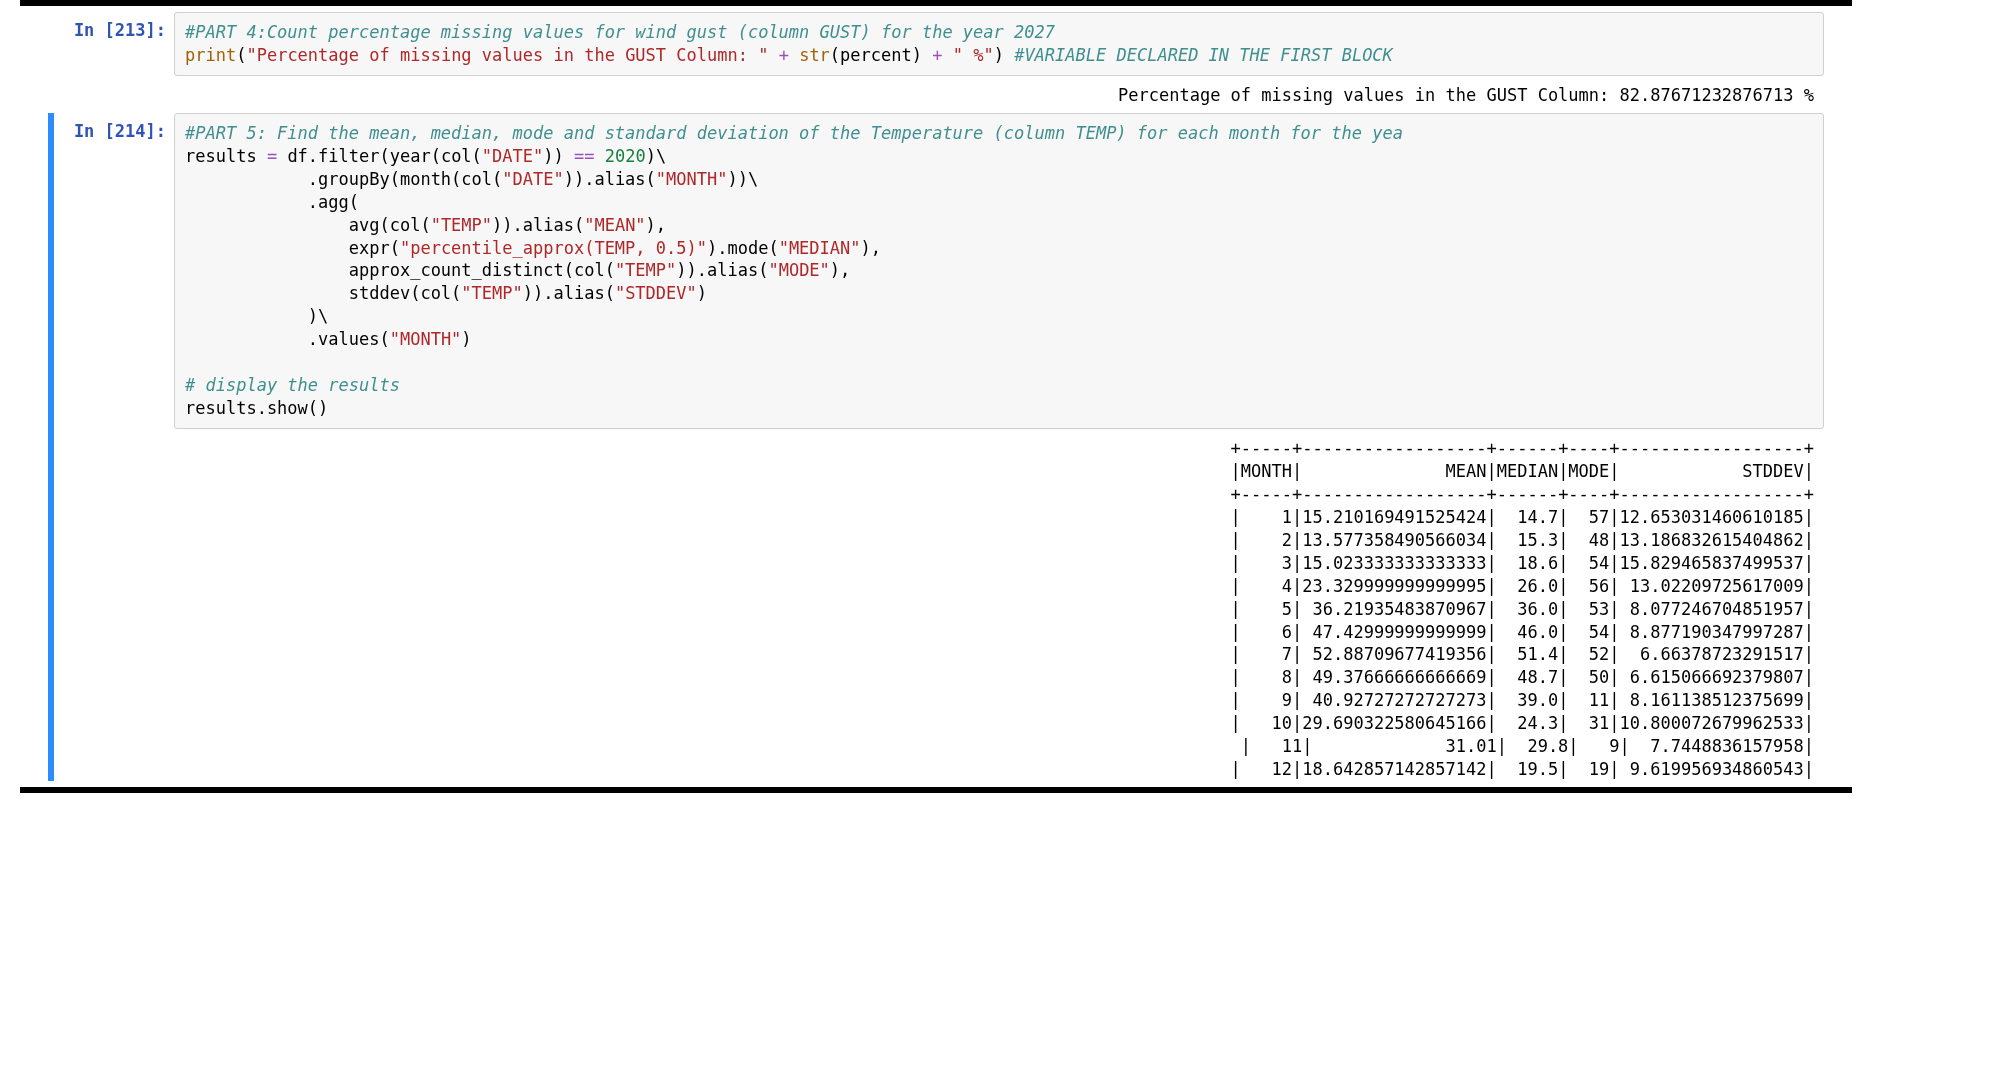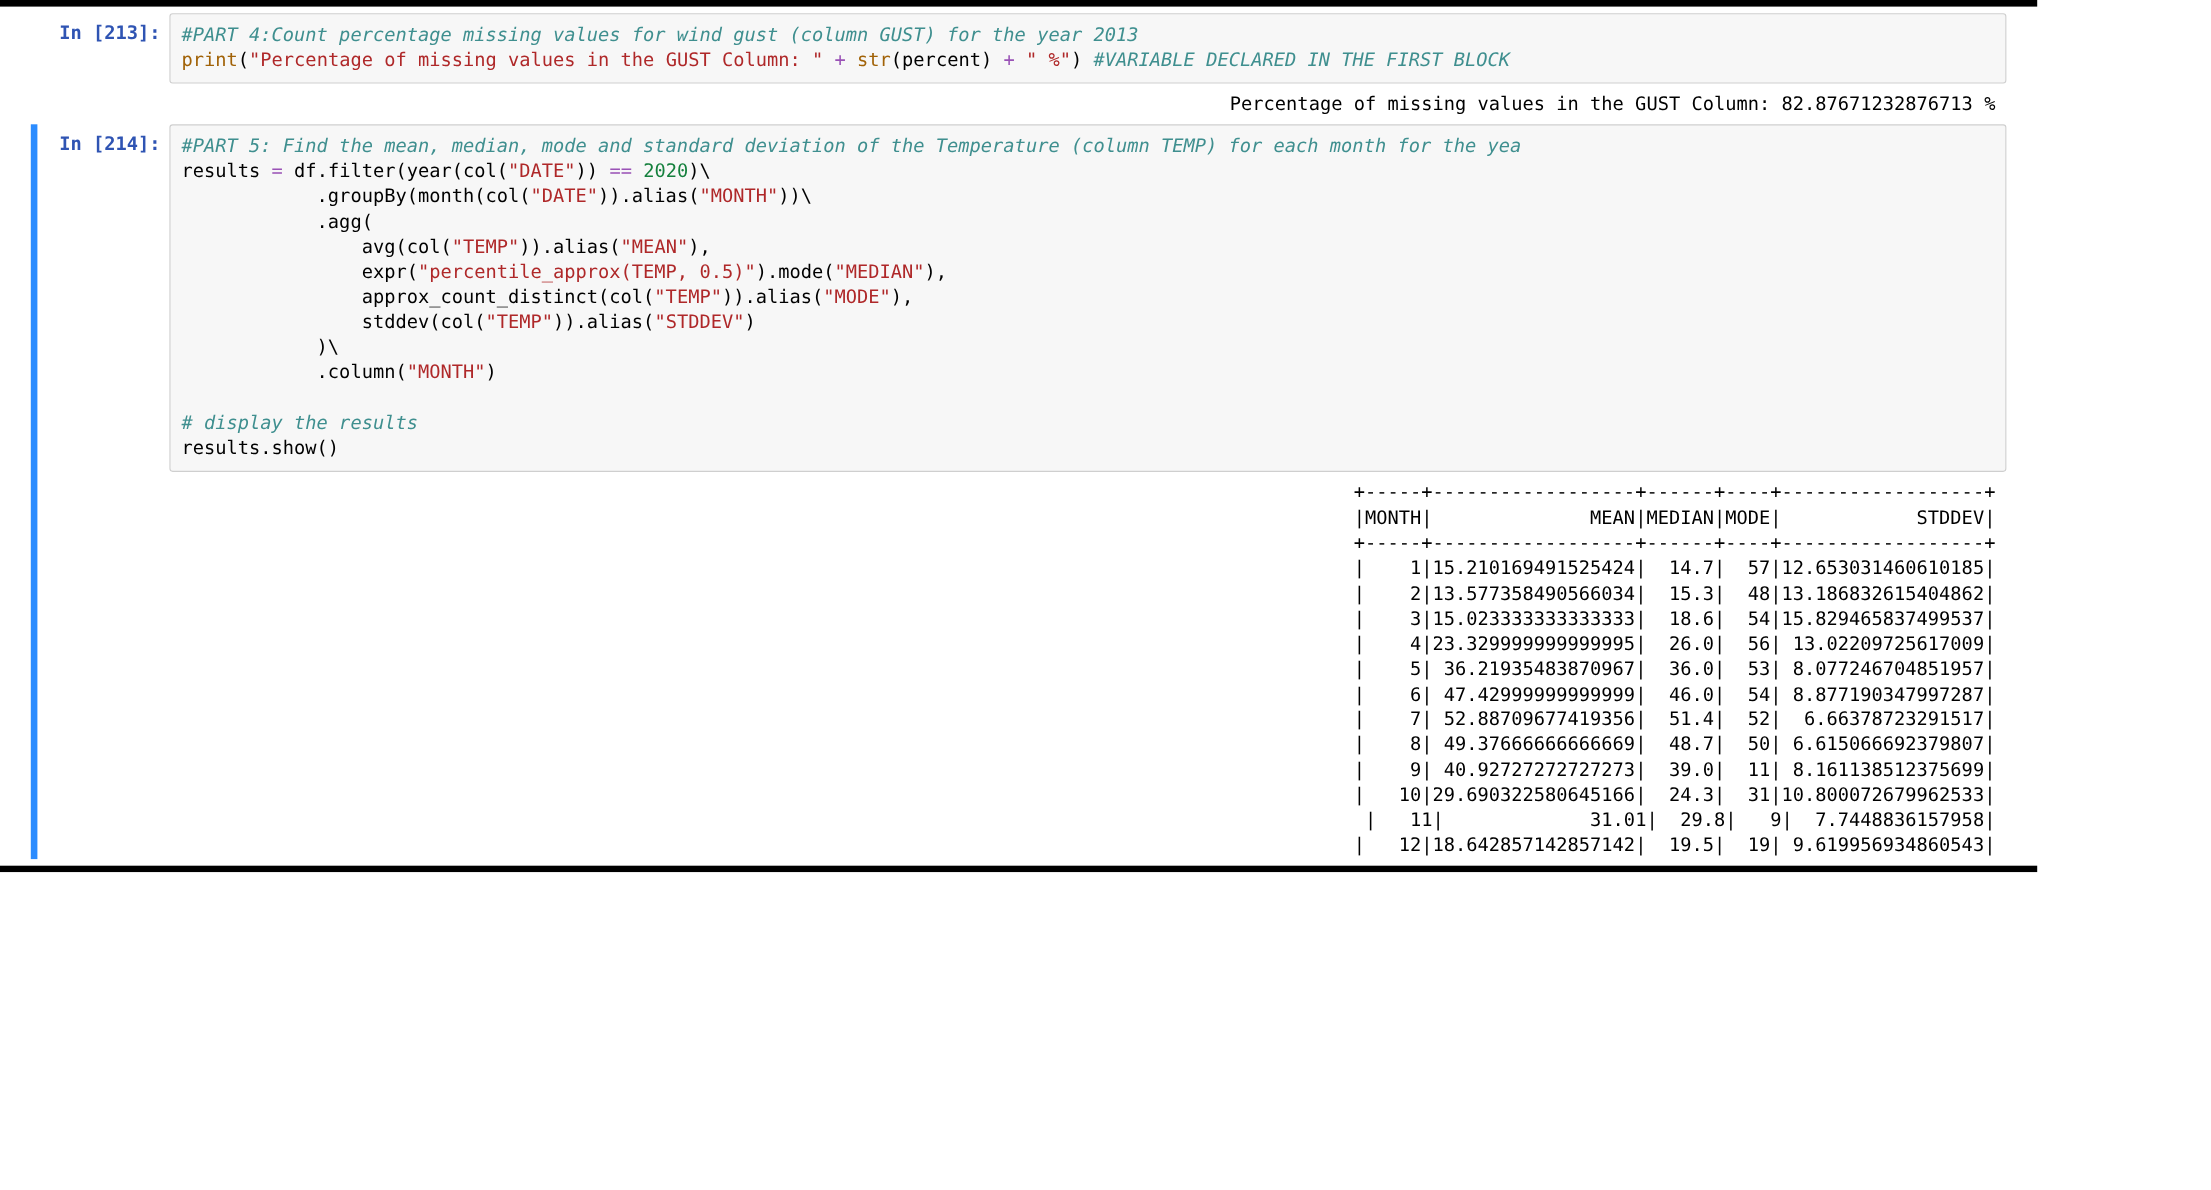--- a/index.html
+++ b/index.html
@@ -6,20 +6,21 @@
     margin: 0;
     padding: 0;
     background: #ffffff;
     font-family: Menlo, Consolas, "DejaVu Sans Mono", monospace;
     font-size: 17px;
     color: #000;
   }
   .page {
     width: 1852px;
     box-sizing: border-box;
+    padding-left: 20px;
   }
   .blackbar {
     height: 6px;
     background: #000;
     width: 100%;
   }
   .cell {
     display: flex;
     margin: 6px 28px 6px 28px;
     align-items: stretch;
@@ -86,42 +87,42 @@
 
 <div class="page">
   <div class="blackbar"></div>
 
   <div class="cell">
     <div class="run-strip"></div>
     <div class="prompt-col">
       <span class="prompt-text">In [213]:</span>
     </div>
     <div class="content-col">
-      <div class="input-box"><span class="c-comment">#PART 4:Count percentage missing values for wind gust (column GUST) for the year 2013</span>
+      <div class="input-box"><span class="c-comment">#PART 4:Count percentage missing values for wind gust (column GUST) for the year 2027</span>
 <span class="c-builtin">print</span><span class="c-plain">(</span><span class="c-str">"Percentage of missing values in the GUST Column: "</span><span class="c-op"> + </span><span class="c-builtin">str</span><span class="c-plain">(percent)</span><span class="c-op"> + </span><span class="c-str">" %"</span><span class="c-plain">) </span><span class="c-comment">#VARIABLE DECLARED IN THE FIRST BLOCK</span></div>
       <div class="output-box">Percentage of missing values in the GUST Column: 82.87671232876713 %</div>
     </div>
   </div>
 
   <div class="cell">
     <div class="run-strip active"></div>
     <div class="prompt-col">
       <span class="prompt-text">In [214]:</span>
     </div>
     <div class="content-col">
       <div class="input-box"><span class="c-comment">#PART 5: Find the mean, median, mode and standard deviation of the Temperature (column TEMP) for each month for the yea</span>
 <span class="c-plain">results </span><span class="c-op">=</span><span class="c-plain"> df.filter(year(col(</span><span class="c-str">"DATE"</span><span class="c-plain">)) </span><span class="c-op">==</span><span class="c-plain"> </span><span class="c-num">2020</span><span class="c-plain">)\</span>
 <span class="c-plain">            .groupBy(month(col(</span><span class="c-str">"DATE"</span><span class="c-plain">)).alias(</span><span class="c-str">"MONTH"</span><span class="c-plain">))\</span>
 <span class="c-plain">            .agg(</span>
 <span class="c-plain">                avg(col(</span><span class="c-str">"TEMP"</span><span class="c-plain">)).alias(</span><span class="c-str">"MEAN"</span><span class="c-plain">),</span>
 <span class="c-plain">                expr(</span><span class="c-str">"percentile_approx(TEMP, 0.5)"</span><span class="c-plain">).mode(</span><span class="c-str">"MEDIAN"</span><span class="c-plain">),</span>
 <span class="c-plain">                approx_count_distinct(col(</span><span class="c-str">"TEMP"</span><span class="c-plain">)).alias(</span><span class="c-str">"MODE"</span><span class="c-plain">),</span>
 <span class="c-plain">                stddev(col(</span><span class="c-str">"TEMP"</span><span class="c-plain">)).alias(</span><span class="c-str">"STDDEV"</span><span class="c-plain">)</span>
 <span class="c-plain">            )\</span>
-<span class="c-plain">            .column(</span><span class="c-str">"MONTH"</span><span class="c-plain">)</span>
+<span class="c-plain">            .values(</span><span class="c-str">"MONTH"</span><span class="c-plain">)</span>
 <span class="c-plain"></span>
 <span class="c-comment"># display the results</span>
 <span class="c-plain">results.show()</span></div>
       <div class="output-box">+-----+------------------+------+----+------------------+
 |MONTH|              MEAN|MEDIAN|MODE|            STDDEV|
 +-----+------------------+------+----+------------------+
 |    1|15.210169491525424|  14.7|  57|12.653031460610185|
 |    2|13.577358490566034|  15.3|  48|13.186832615404862|
 |    3|15.023333333333333|  18.6|  54|15.829465837499537|
 |    4|23.329999999999995|  26.0|  56| 13.02209725617009|

